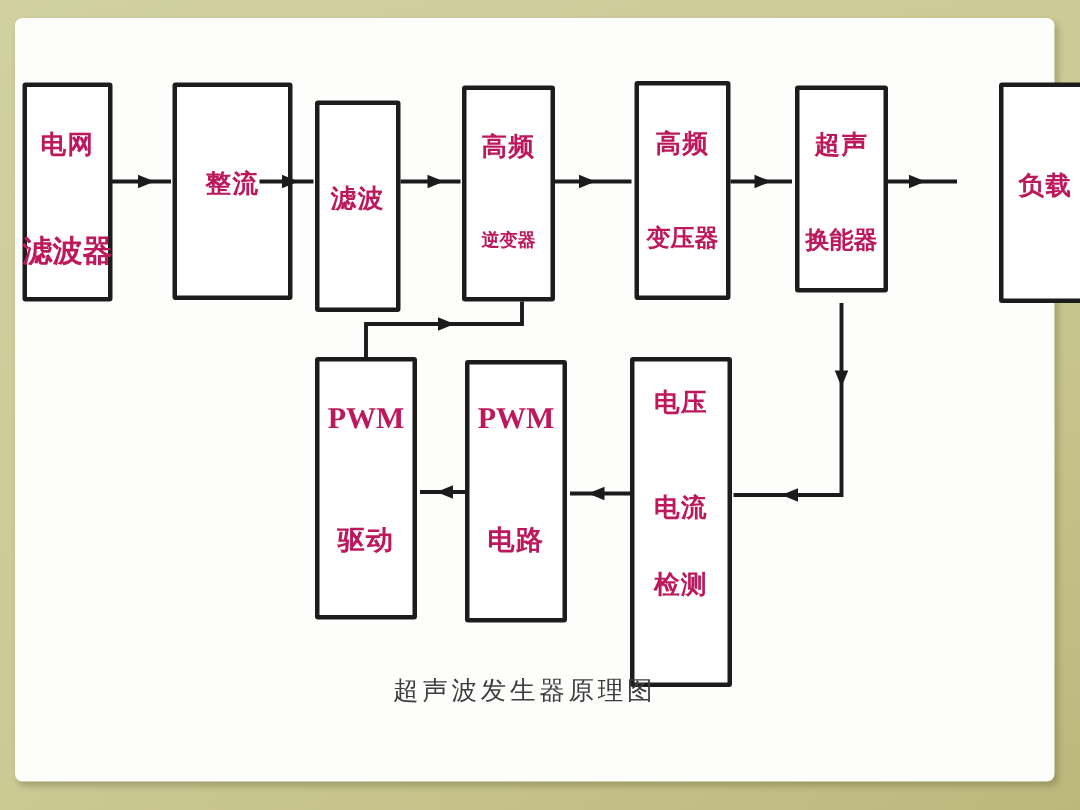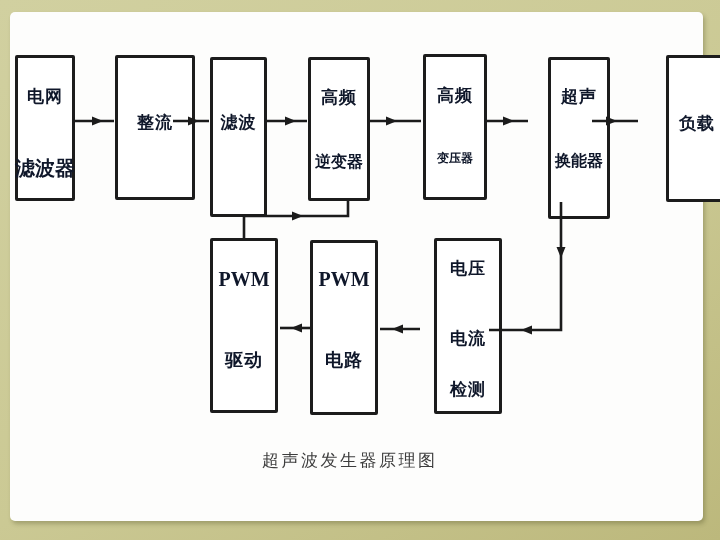--- a/index.html
+++ b/index.html
@@ -5,21 +5,21 @@
   html,body{margin:0;padding:0;}
   body{width:720px;height:540px;overflow:hidden;}
   .stage{position:relative;width:720px;height:540px;
     background:linear-gradient(150deg,#d1d0a0 0%,#cbc994 55%,#bcb87c 100%);}
   .page{position:absolute;left:10px;top:12px;width:693px;height:509px;
     background:#fdfdfc;border-radius:5px;box-shadow:2px 3px 4px rgba(70,68,30,0.3);}
   .overlay{position:absolute;left:0;top:0;width:720px;height:540px;}
   .box{position:absolute;border:3px solid #1c1c1c;background:#fff;
     display:flex;flex-direction:column;align-items:center;
     box-sizing:border-box;border-radius:2px;}
-  .ln{font:700 17px/1 "Liberation Sans",sans-serif;letter-spacing:1px;color:#0f172a;white-space:nowrap;}
+  .ln{font:700 17px/1 "Liberation Sans",sans-serif;letter-spacing:1px;color:#be185d;white-space:nowrap;}
   .pwm{font:700 20px/1 "Liberation Serif",serif;letter-spacing:0px;}
   .caption{position:absolute;left:262px;top:450px;
     font:400 17px/1.3 "Liberation Serif",serif;letter-spacing:2.5px;color:#3d3d3d;}
   svg{display:block;}
   .wire{stroke:#1b1b1b;stroke-width:2.6;fill:none;}
   .head{fill:#1b1b1b;stroke:none;}
 </style>
 </head>
 <body>
 
@@ -28,54 +28,54 @@
 
   <div class="box" style="left:15px;top:55px;width:60px;height:146px;padding-top:30px;">
     <span class="ln">电网</span>
     <span class="ln" style="margin-top:53px;font-size:20px;letter-spacing:0;">滤波器</span>
   </div>
 
   <div class="box" style="left:115px;top:55px;width:80px;height:145px;padding-top:56px;">
     <span class="ln">整流</span>
   </div>
 
-  <div class="box" style="left:210px;top:57px;width:57px;height:160px;padding-top:54px;">
+  <div class="box" style="left:210px;top:67px;width:57px;height:141px;padding-top:54px;">
     <span class="ln">滤波</span>
   </div>
 
   <div class="box" style="left:308px;top:57px;width:62px;height:144px;padding-top:29px;">
     <span class="ln">高频</span>
-    <span class="ln" style="margin-top:48px;font-size:16px;letter-spacing:0;">逆变器</span>
+    <span class="ln" style="margin-top:48px;font-size:12px;letter-spacing:0;">逆变器</span>
   </div>
 
   <div class="box" style="left:423px;top:54px;width:64px;height:146px;padding-top:30px;">
     <span class="ln">高频</span>
-    <span class="ln" style="margin-top:48px;font-size:12px;letter-spacing:0;">变压器</span>
+    <span class="ln" style="margin-top:48px;font-size:16px;letter-spacing:0;">变压器</span>
   </div>
 
-  <div class="box" style="left:548px;top:57px;width:62px;height:162px;padding-top:28px;">
+  <div class="box" style="left:530px;top:57px;width:62px;height:138px;padding-top:28px;">
     <span class="ln">超声</span>
     <span class="ln" style="margin-top:48px;font-size:16px;letter-spacing:0;">换能器</span>
   </div>
 
   <div class="box" style="left:640px;top:55px;width:62px;height:147px;padding-top:57px;margin-left:26px;">
     <span class="ln">负载</span>
   </div>
 
   <div class="box" style="left:210px;top:238px;width:68px;height:175px;padding-top:28px;">
     <span class="ln pwm">PWM</span>
     <span class="ln" style="margin-top:62px;font-size:18px;">驱动</span>
   </div>
 
   <div class="box" style="left:310px;top:240px;width:68px;height:175px;padding-top:26px;">
     <span class="ln pwm">PWM</span>
     <span class="ln" style="margin-top:62px;font-size:18px;">电路</span>
   </div>
 
-  <div class="box" style="left:420px;top:238px;width:68px;height:176px;padding-top:19px;margin-left:14px;">
+  <div class="box" style="left:420px;top:238px;width:68px;height:220px;padding-top:19px;">
     <span class="ln">电压</span>
     <span class="ln" style="margin-top:53px;text-align:center;">电流</span>
     <span class="ln" style="margin-top:34px;">检测</span>
   </div>
 
   <svg class="overlay" viewBox="0 0 720 540">
     <g>
       <line class="wire" x1="74" y1="121" x2="114" y2="121"></line>
       <polygon class="head" points="103,121 92,116.5 92,125.5"></polygon>
     </g>

